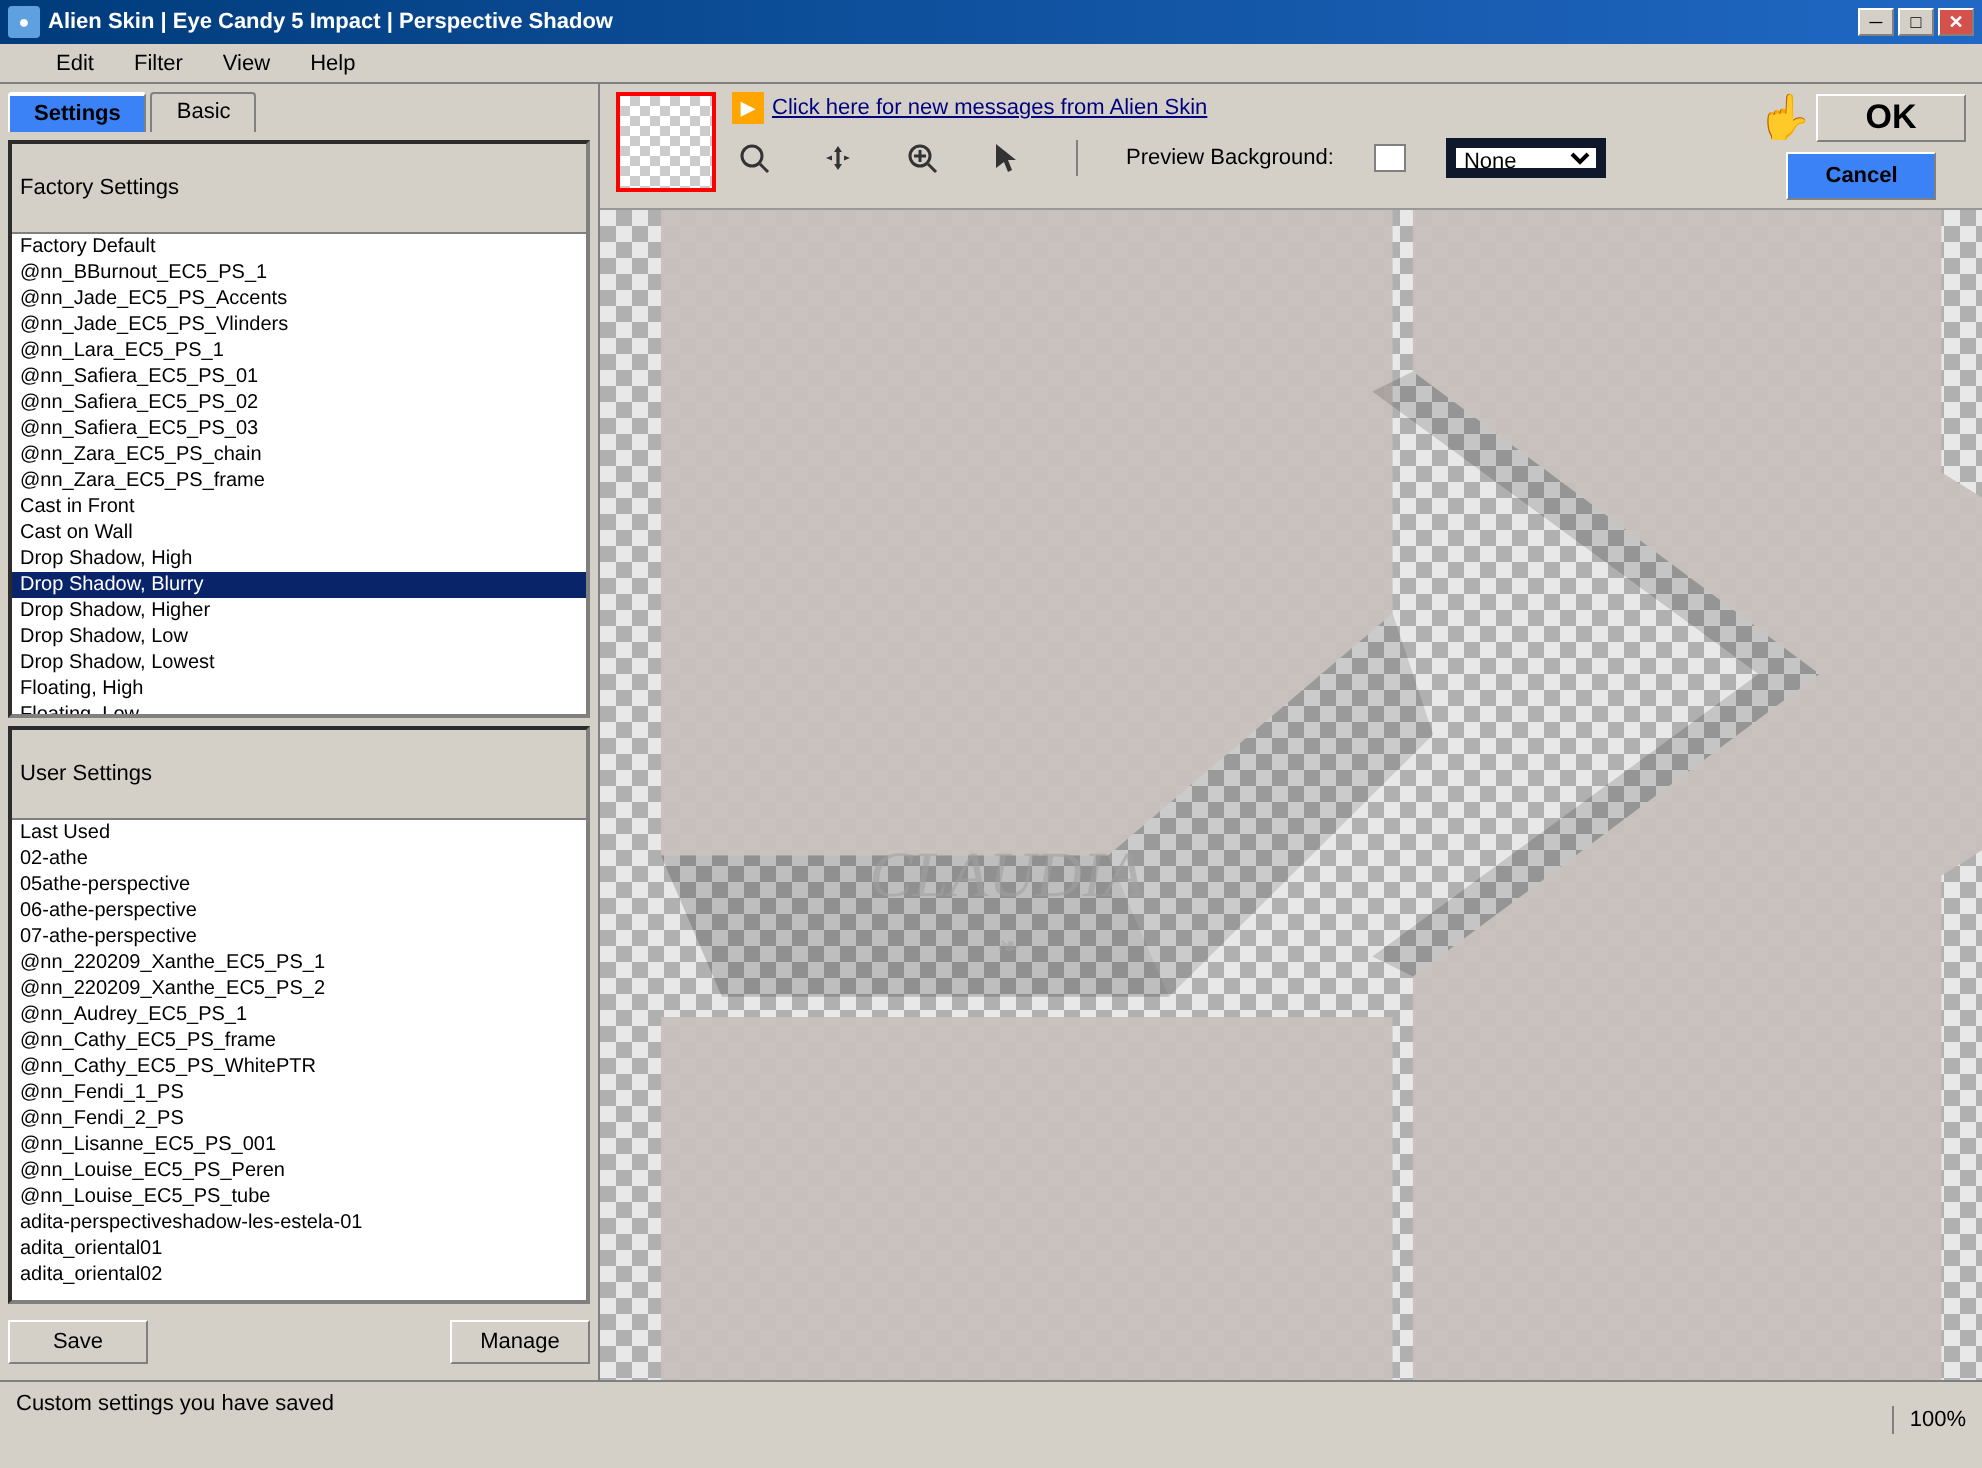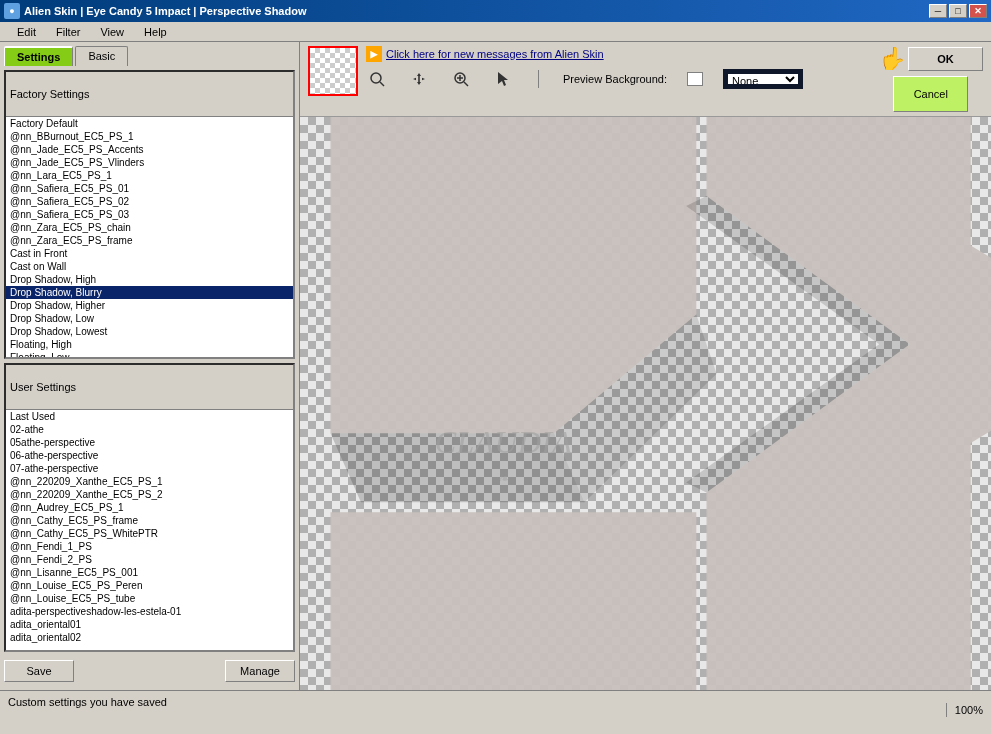--- a/index.html
+++ b/index.html
@@ -59,21 +59,21 @@
       cursor: pointer;
       color: #000;
     }
 
     
     .menu-bar {
       background: #d4d0c8;
       height: 20px;
       display: flex;
       align-items: center;
-      padding: 0 11px;
+      padding: 0 22px;
       border-bottom: 1px solid #808080;
       gap: 8px;
     }
     .menu-item {
       padding: 1px 6px;
       cursor: pointer;
       font-size: 11px;
     }
 
     
@@ -90,21 +90,21 @@
       padding: 3px 12px;
       background: #d4d0c8;
       border: 1px solid #808080;
       border-bottom: none;
       cursor: pointer;
       font-size: 11px;
       border-top-left-radius: 2px;
       border-top-right-radius: 2px;
     }
     .tab.active {
-      background: #84cc16;
+      background: #3b82f6;
       border-top: 2px solid #fff;
       border-left: 1px solid #fff;
       font-weight: bold;
       z-index: 1;
     }
 
     
     .content-row {
       display: flex;
       flex: 1;
@@ -213,32 +213,33 @@
       font-size: 12px;
     }
     .ok-btn {
       min-width: 75px;
       height: 24px;
       background: #d4d0c8;
       border: 1px solid #808080;
       border-top-color: #fff;
       border-left-color: #fff;
       cursor: pointer;
-      font-size: 11px;
+      font-size: 17px;
       font-weight: bold;
     }
     .cancel-btn {
       min-width: 75px;
-      height: 36px;
-      background: #bef264;
+      height: 24px;
+      background: #3b82f6;
       border: 1px solid #808080;
       border-top-color: #fff;
       border-left-color: #fff;
       cursor: pointer;
       font-size: 11px;
+      font-weight: bold;
     }
 
     
     .preview-canvas {
       flex: 1;
       position: relative;
       overflow: hidden;
     }
     .checker-bg {
       position: absolute;

